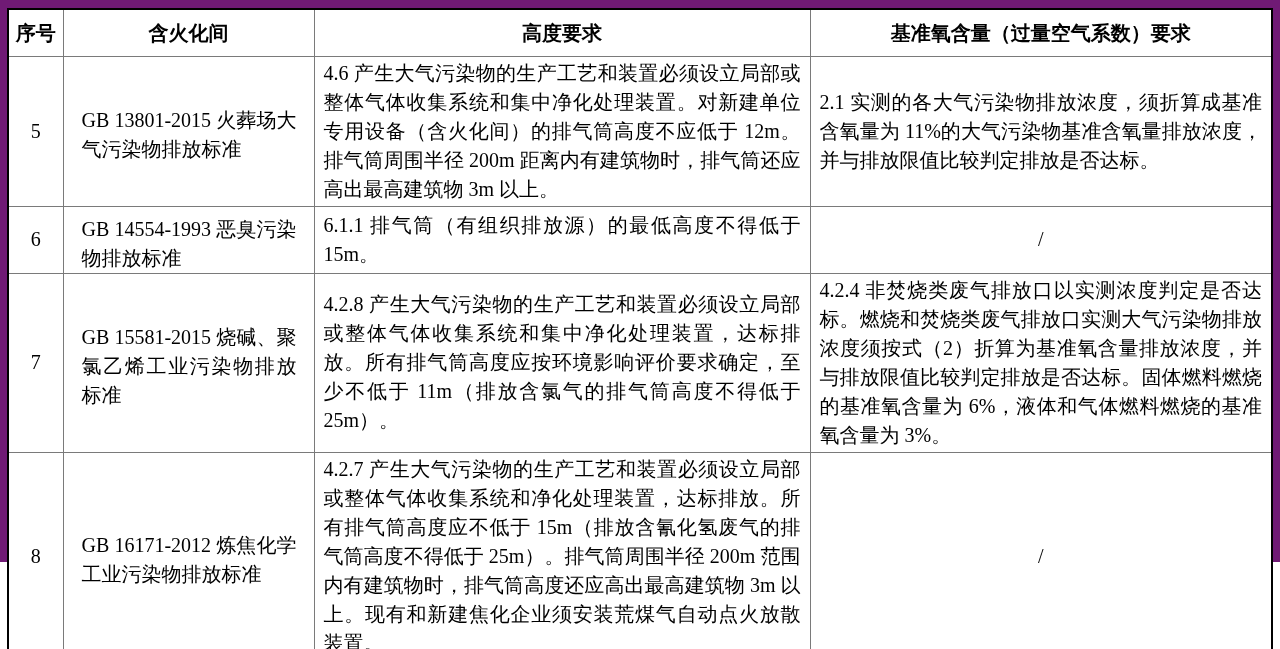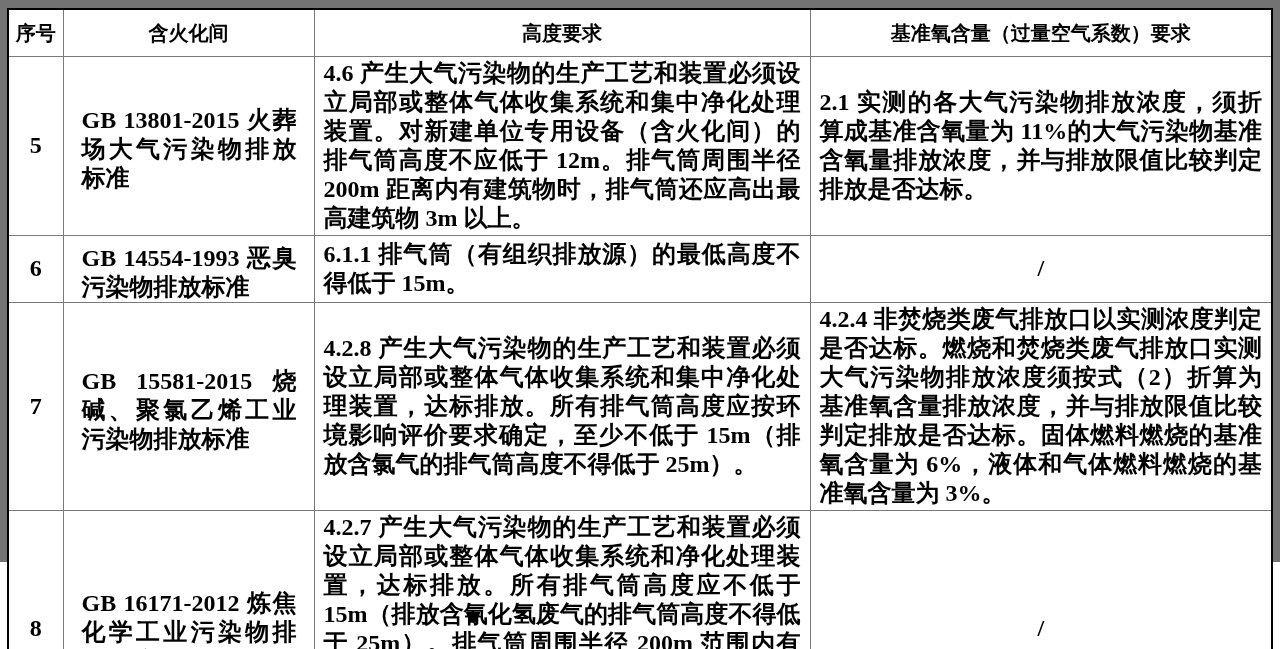--- a/index.html
+++ b/index.html
@@ -9,41 +9,40 @@
     width: 1280px;
     height: 649px;
     overflow: hidden;
     font-family: "Liberation Serif", "DejaVu Serif", serif;
     color: #000000;
   }
   .page {
     position: relative;
     width: 1280px;
     height: 562px;
-    background: #737373;
+    background: #701a75;
   }
   table.std-table {
     position: absolute;
     left: 7px;
     top: 8px;
     width: 1264px;
     border-collapse: collapse;
     table-layout: fixed;
     border: 2px solid #000000;
     background: #ffffff;
   }
   table.std-table td, table.std-table th {
     border: 1px solid #7a7a7a;
     vertical-align: middle;
-    font-size: 24px;
+    font-size: 20px;
     line-height: 29px;
     color: #000000;
     overflow: hidden;
     box-sizing: border-box;
-    font-weight: bold;
   }
   
   tr.header-row { height: 47px; }
   tr.header-row th {
     font-weight: bold;
     text-align: center;
     padding: 0 4px;
     font-size: 20px;
     line-height: 24px;
   }
@@ -100,21 +99,21 @@
       </tr>
       <tr class="row-6">
         <td class="num-cell">6</td>
         <td class="name-cell">GB 14554-1993 恶臭污染物排放标准</td>
         <td class="req-cell">6.1.1 排气筒（有组织排放源）的最低高度不得低于 15m。</td>
         <td class="slash-cell">/</td>
       </tr>
       <tr class="row-7">
         <td class="num-cell">7</td>
         <td class="name-cell">GB 15581-2015 烧碱、聚氯乙烯工业污染物排放标准</td>
-        <td class="req-cell">4.2.8 产生大气污染物的生产工艺和装置必须设立局部或整体气体收集系统和集中净化处理装置，达标排放。所有排气筒高度应按环境影响评价要求确定，至少不低于 15m（排放含氯气的排气筒高度不得低于 25m）。</td>
+        <td class="req-cell">4.2.8 产生大气污染物的生产工艺和装置必须设立局部或整体气体收集系统和集中净化处理装置，达标排放。所有排气筒高度应按环境影响评价要求确定，至少不低于 11m（排放含氯气的排气筒高度不得低于 25m）。</td>
         <td class="req-cell">4.2.4 非焚烧类废气排放口以实测浓度判定是否达标。燃烧和焚烧类废气排放口实测大气污染物排放浓度须按式（2）折算为基准氧含量排放浓度，并与排放限值比较判定排放是否达标。固体燃料燃烧的基准氧含量为 6%，液体和气体燃料燃烧的基准氧含量为 3%。</td>
       </tr>
       <tr class="row-8">
         <td class="num-cell">8</td>
         <td class="name-cell">GB 16171-2012 炼焦化学工业污染物排放标准</td>
         <td class="req-cell">4.2.7 产生大气污染物的生产工艺和装置必须设立局部或整体气体收集系统和净化处理装置，达标排放。所有排气筒高度应不低于 15m（排放含氰化氢废气的排气筒高度不得低于 25m）。排气筒周围半径 200m 范围内有建筑物时，排气筒高度还应高出最高建筑物 3m 以上。现有和新建焦化企业须安装荒煤气自动点火放散装置。</td>
         <td class="slash-cell">/</td>
       </tr>
     </tbody>
   </table>

